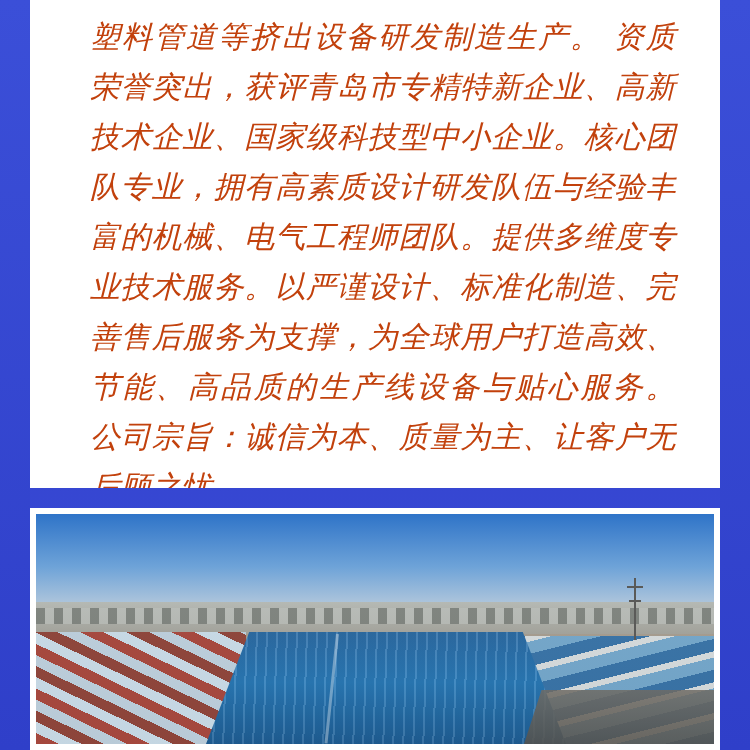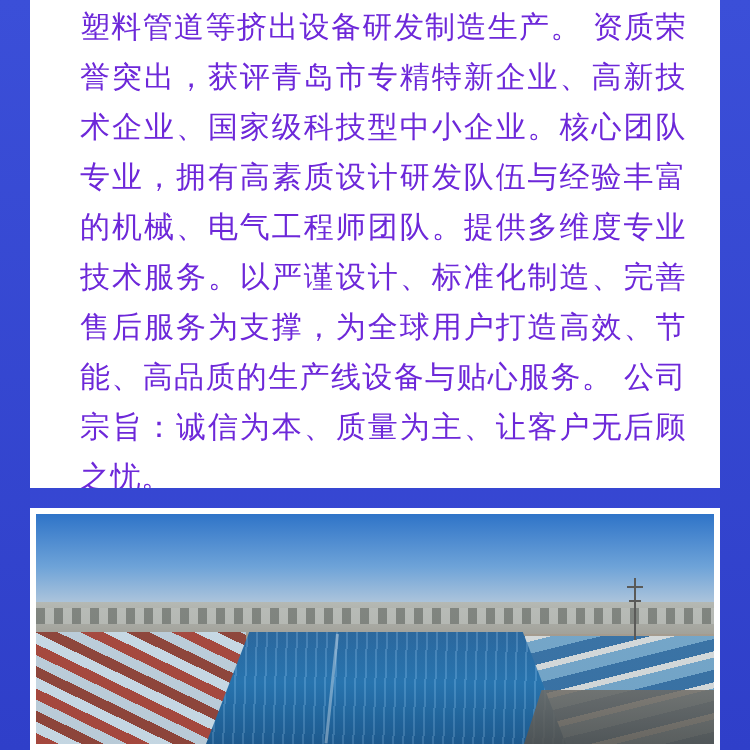--- a/index.html
+++ b/index.html
@@ -36,28 +36,29 @@
     left: 30px;
     top: -6px;
     width: 690px;
     height: 494px;
     background: #ffffff;
     box-sizing: border-box;
     padding: 8px 34px 10px 50px;
     overflow: hidden;
   }
   .body-text {
-    margin: 0;
-    color: #6d28d9;
+    margin: 10px;
+    color: #c2410c;
     font-size: 30px;
     line-height: 50px;
     letter-spacing: 0.5px;
     text-align: justify;
     text-justify: inter-ideograph;
     font-family: "DejaVu Sans", "Liberation Sans", sans-serif;
+    font-style: italic;
   }
   .photo-card {
     position: absolute;
     left: 30px;
     top: 508px;
     width: 690px;
     height: 242px;
     background: #ffffff;
     padding: 6px;
     box-sizing: border-box;

